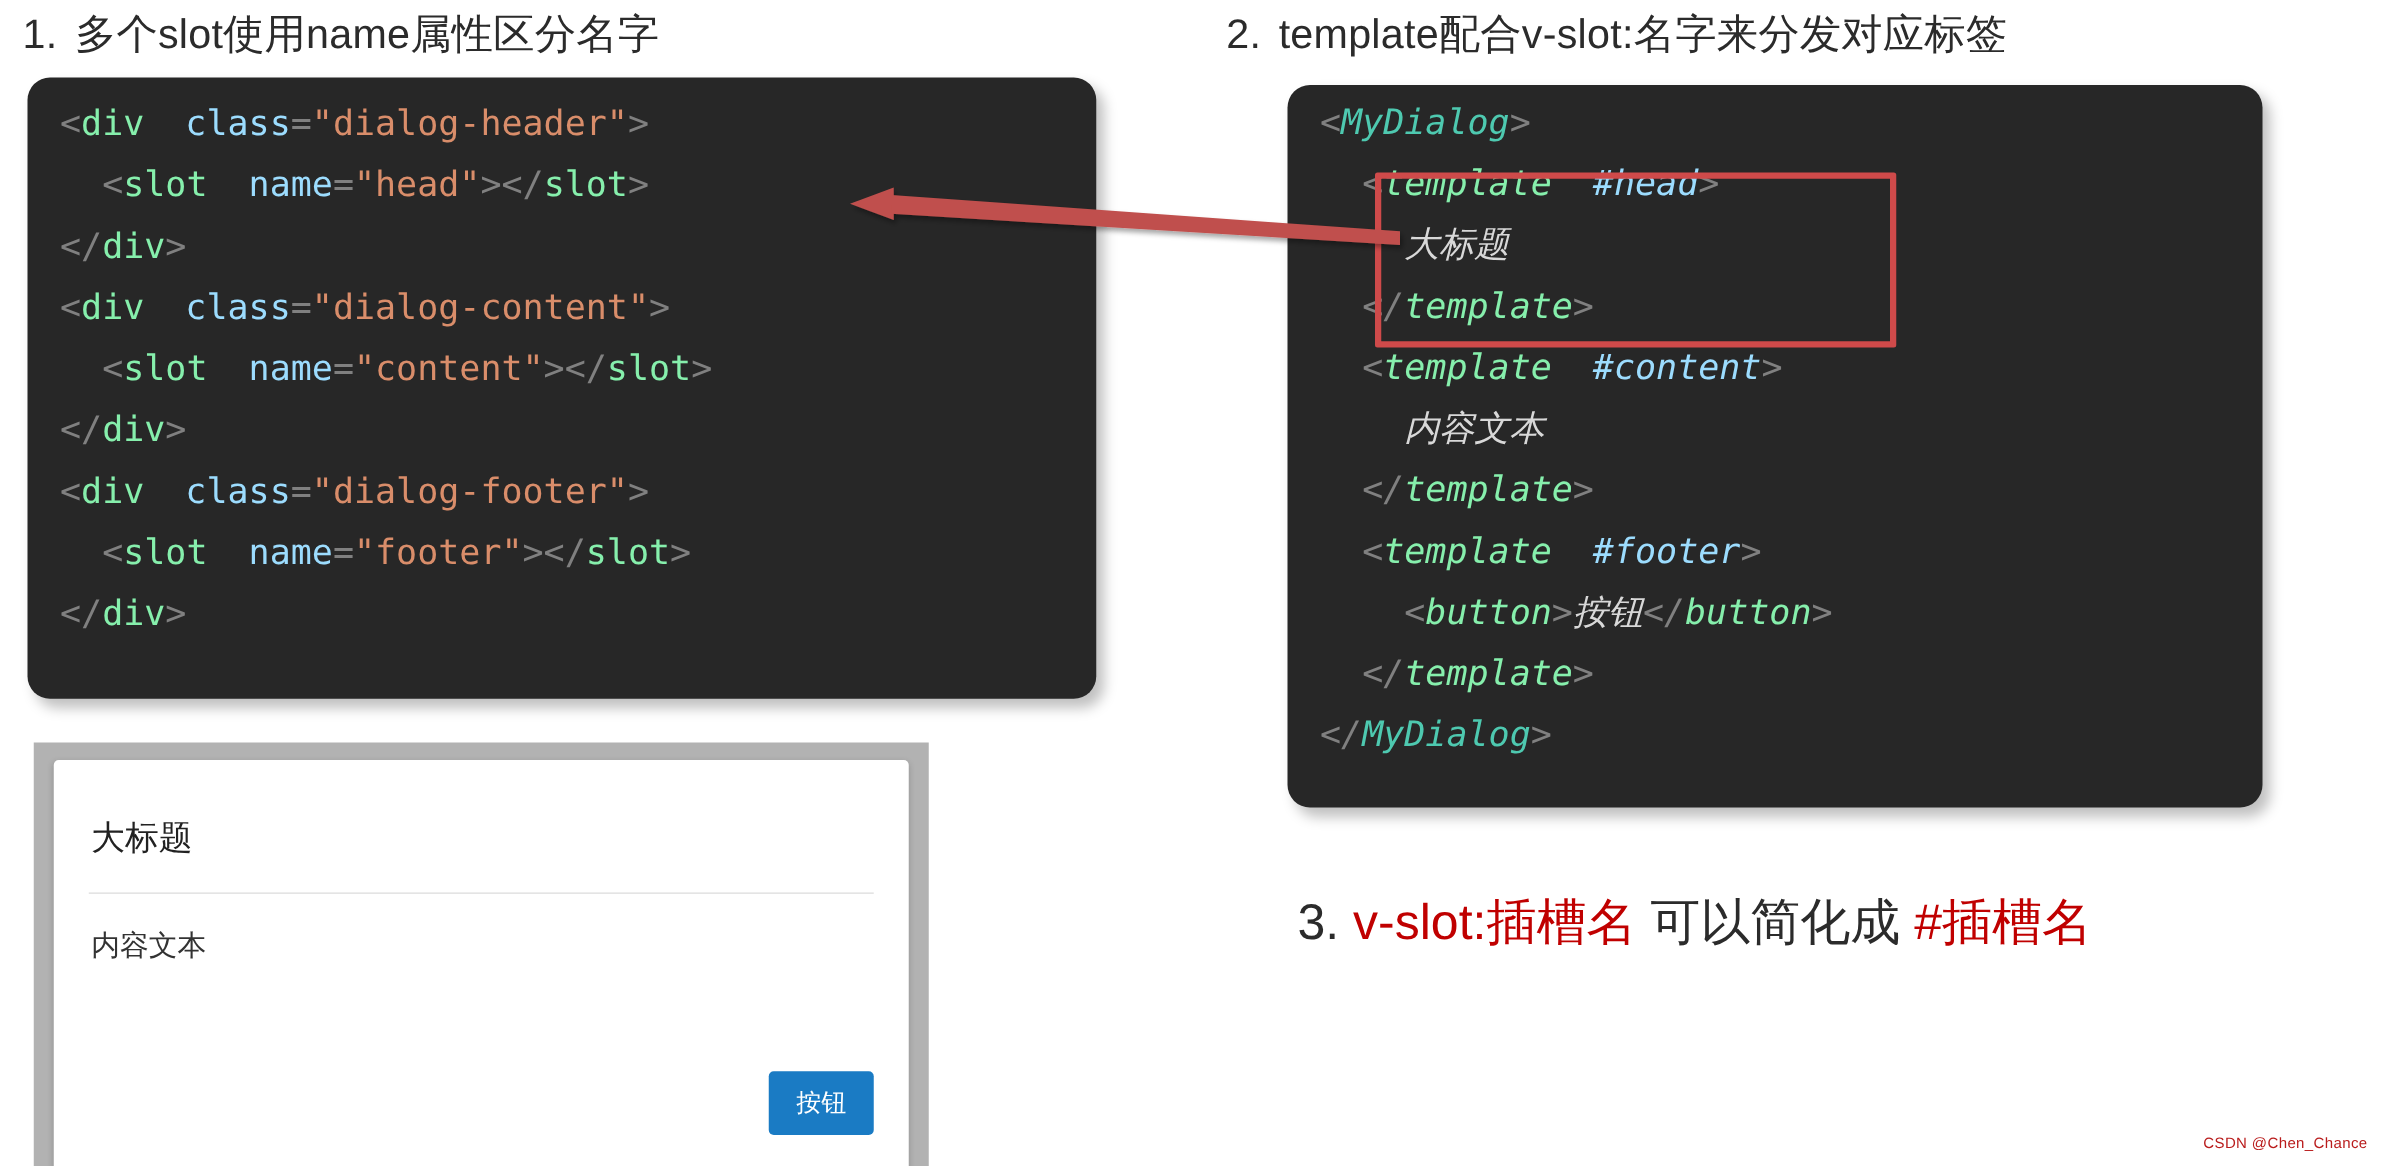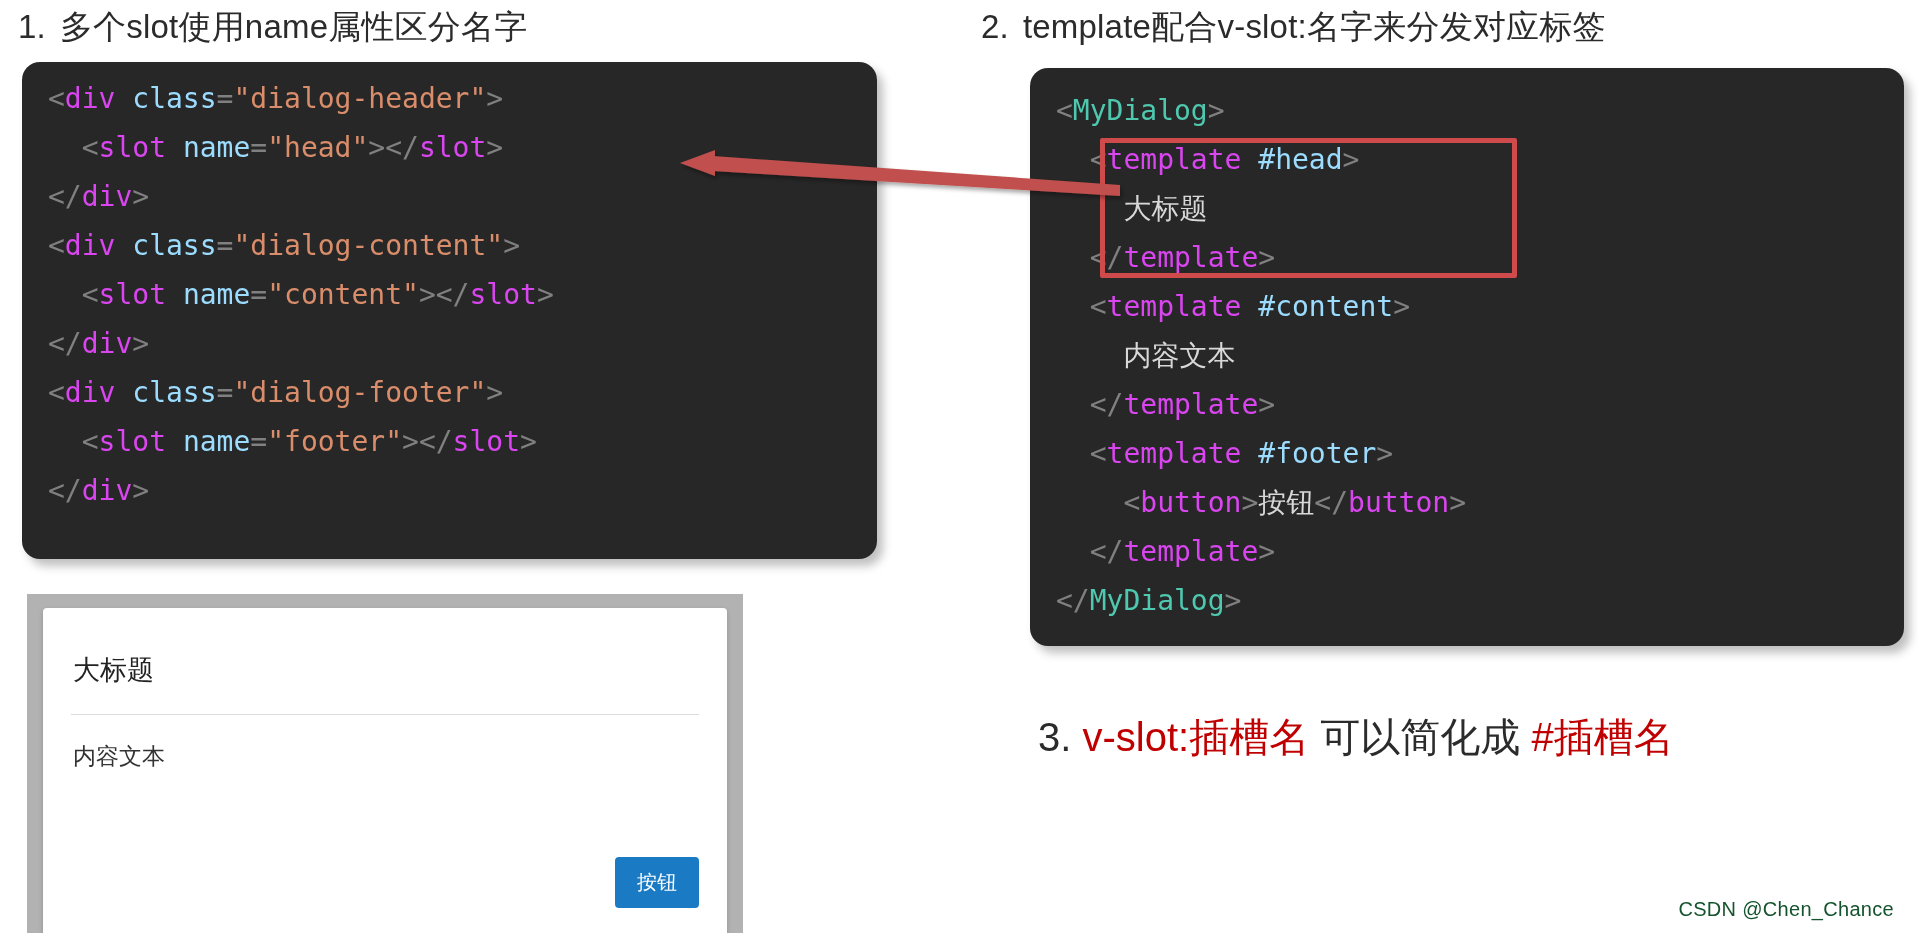--- a/index.html
+++ b/index.html
@@ -37,29 +37,30 @@
     white-space: pre;
     overflow: hidden;
   }
   #code-left {
     left: 22px; top: 62px;
     width: 855px; height: 497px;
     padding: 12px 0 0 26px;
   }
   #code-right {
     left: 1030px; top: 68px;
-    width: 874px; height: 578px;
-    padding: 18px 0 0 26px;
+    width: 780px; height: 578px;
+    padding: 5px 0 0 26px;
+    font-style: italic;
   }
 
   
   .t-punct { color: #808080; }
-  .t-tag   { color: #d946ef; }
+  .t-tag   { color: #86efac; }
   .t-comp  { color: #4ec9b0; }
-  .t-attr  { color: #9cdcfe; }
+  .t-attr  { color: #9cdcfe; margin-left: 16px; }
   .t-str   { color: #d98d6a; }
   .t-text  { color: #d8d8d8; }
 
   
   #highlight-box {
     position: absolute;
     left: 1100px; top: 138px;
     width: 417px; height: 140px;
     border: 5px solid #cf4a4a;
     border-radius: 2px;
@@ -131,22 +132,22 @@
     font-size: 40px;
     color: #2b2b2b;
     white-space: nowrap;
   }
   #note-3 .red { color: #c00000; }
 
   
   #watermark {
     position: absolute;
     right: 24px; bottom: 12px;
-    font-size: 20px;
-    color: #14532d;
+    font-size: 12px;
+    color: #b91c1c;
     letter-spacing: 0.3px;
     margin-top: 17px;
   }
 </style>
 </head>
 <body>
 
 <div id="root">
 
   <div class="heading" id="heading-1">

